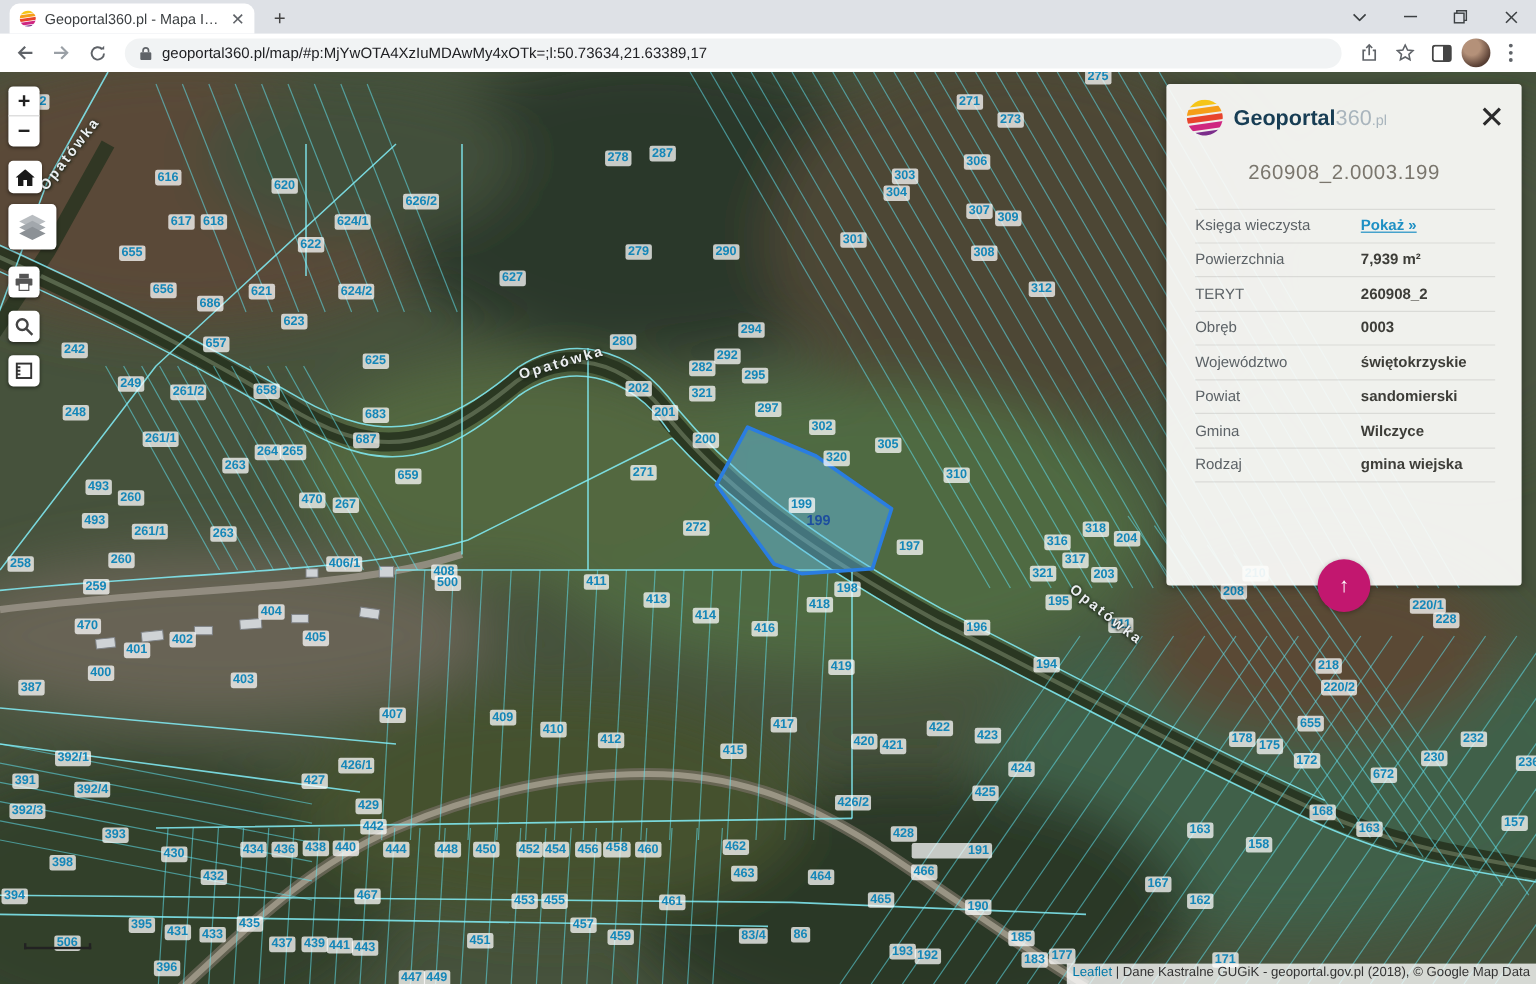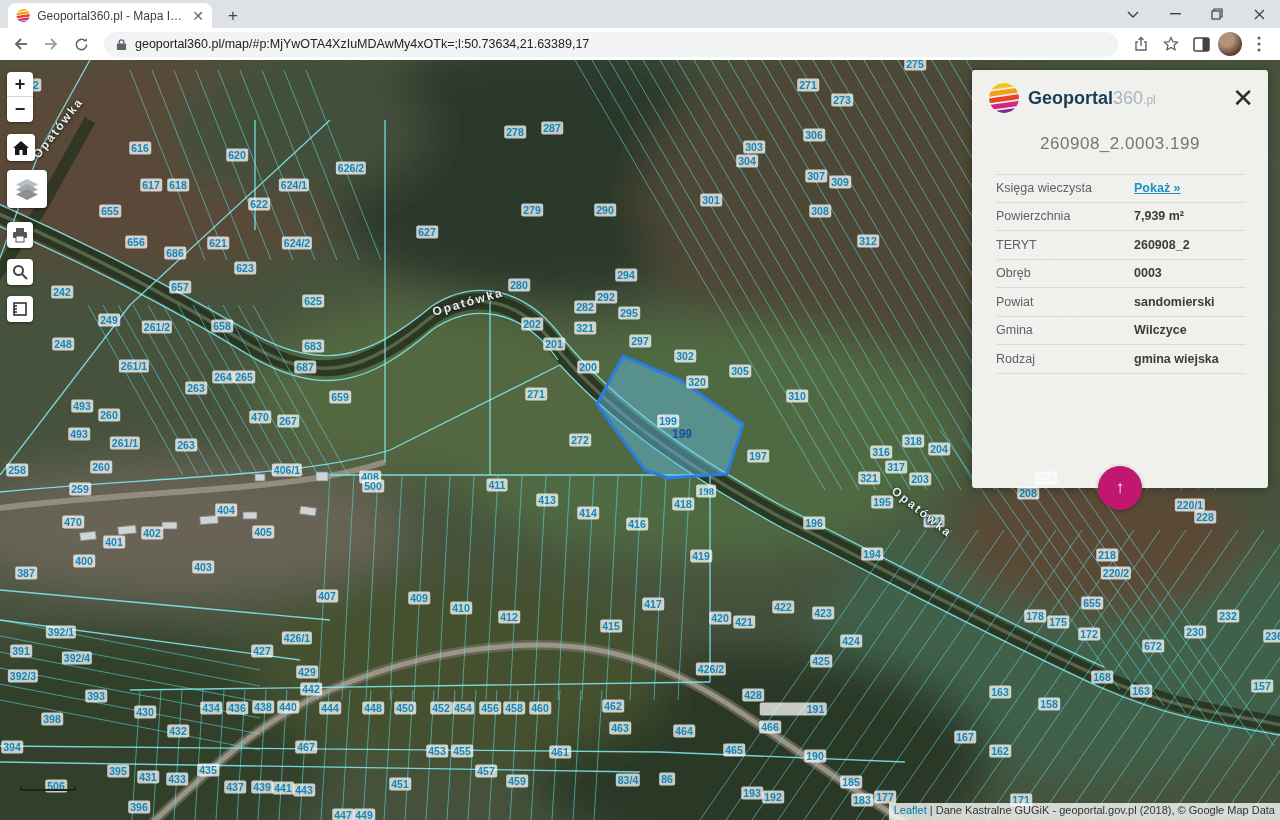--- a/index.html
+++ b/index.html
@@ -412,21 +412,21 @@
       <span class="plabel" style="left: 881px; top: 392px;">316</span>
       <span class="plabel" style="left: 896px; top: 407px;">317</span>
       <span class="plabel" style="left: 869px; top: 418px;">321</span>
       <span class="plabel" style="left: 920px; top: 419px;">203</span>
       <span class="plabel" style="left: 939px; top: 389px;">204</span>
       <span class="plabel" style="left: 882px; top: 442px;">195</span>
       <span class="plabel" style="left: 934px; top: 461px;">511</span>
       <span class="plabel" style="left: 814px; top: 463px;">196</span>
       <span class="plabel" style="left: 872px; top: 494px;">194</span>
       <span class="plabel" style="left: 758px; top: 396px;">197</span>
-      <span class="plabel" style="left: 706px; top: 431px; font-family: Liberation Serif, serif;">198</span>
+      <span class="plabel" style="left: 706px; top: 431px;">198</span>
       <span class="plabel" style="left: 683px; top: 444px;">418</span>
       <span class="plabel" style="left: 701px; top: 496px;">419</span>
       <span class="plabel" style="left: 720px; top: 558px;">420</span>
       <span class="plabel" style="left: 744px; top: 562px;">421</span>
       <span class="plabel" style="left: 783px; top: 547px;">422</span>
       <span class="plabel" style="left: 823px; top: 553px;">423</span>
       <span class="plabel" style="left: 851px; top: 581px;">424</span>
       <span class="plabel" style="left: 821px; top: 601px;">425</span>
       <span class="plabel" style="left: 711px; top: 609px;">426/2</span>
       <span class="plabel" style="left: 753px; top: 635px;">428</span>
@@ -486,21 +486,21 @@
       <span class="plabel" style="left: 211px; top: 648px;">434</span>
       <span class="plabel" style="left: 237px; top: 648px;">436</span>
       <span class="plabel" style="left: 263px; top: 647px;">438</span>
       <span class="plabel" style="left: 288px; top: 647px;">440</span>
       <span class="plabel" style="left: 330px; top: 648px;">444</span>
       <span class="plabel" style="left: 373px; top: 648px;">448</span>
       <span class="plabel" style="left: 405px; top: 648px;">450</span>
       <span class="plabel" style="left: 441px; top: 648px;">452</span>
       <span class="plabel" style="left: 463px; top: 648px;">454</span>
       <span class="plabel" style="left: 490px; top: 648px;">456</span>
-      <span class="plabel" style="left: 514px; top: 648px;">458</span>
+      <span class="plabel" style="left: 514px; top: 648px; font-family: Liberation Mono, monospace;">458</span>
       <span class="plabel" style="left: 540px; top: 648px;">460</span>
       <span class="plabel" style="left: 306px; top: 687px;">467</span>
       <span class="plabel" style="left: 437px; top: 691px;">453</span>
       <span class="plabel" style="left: 462px; top: 691px;">455</span>
       <span class="plabel" style="left: 560px; top: 692px;">461</span>
       <span class="plabel" style="left: 208px; top: 710px;">435</span>
       <span class="plabel" style="left: 486px; top: 711px;">457</span>
       <span class="plabel" style="left: 148px; top: 717px;">431</span>
       <span class="plabel" style="left: 177px; top: 719px;">433</span>
       <span class="plabel" style="left: 517px; top: 721px;">459</span>
@@ -629,20 +629,24 @@
       </div>
       <div class="info-row">
         <span class="info-label">TERYT</span>
         <span class="info-value">260908_2</span>
       </div>
       <div class="info-row">
         <span class="info-label">Obręb</span>
         <span class="info-value">0003</span>
       </div>
       <div class="info-row">
+        <span class="info-label">Województwo</span>
+        <span class="info-value">świętokrzyskie</span>
+      </div>
+      <div class="info-row">
         <span class="info-label">Powiat</span>
         <span class="info-value">sandomierski</span>
       </div>
       <div class="info-row">
         <span class="info-label">Gmina</span>
         <span class="info-value">Wilczyce</span>
       </div>
       <div class="info-row">
         <span class="info-label">Rodzaj</span>
         <span class="info-value">gmina wiejska</span>

